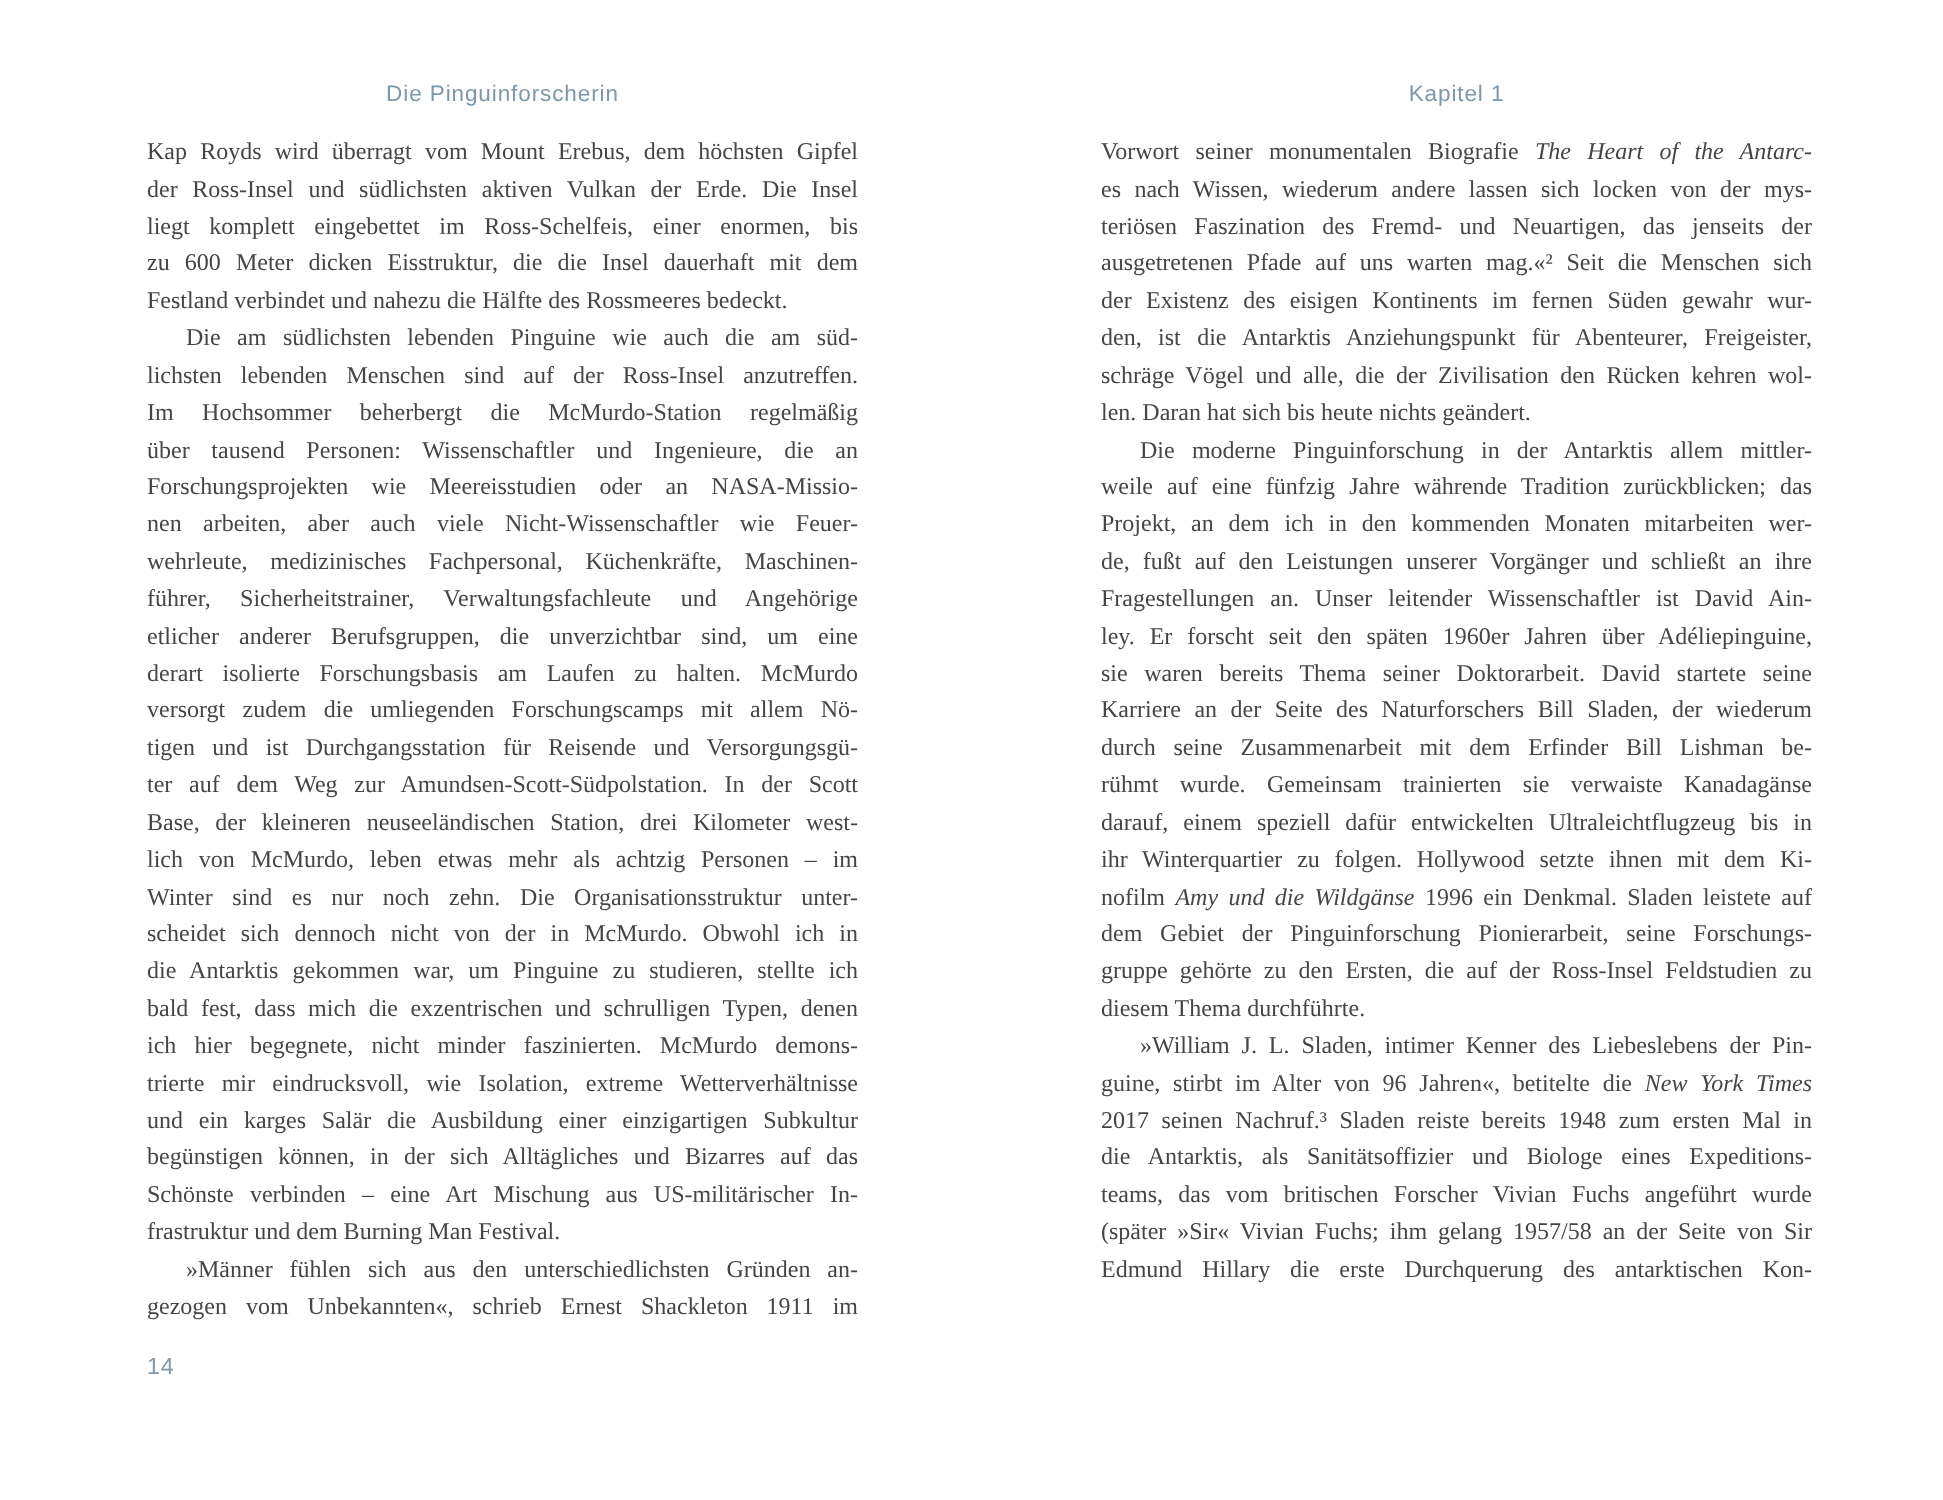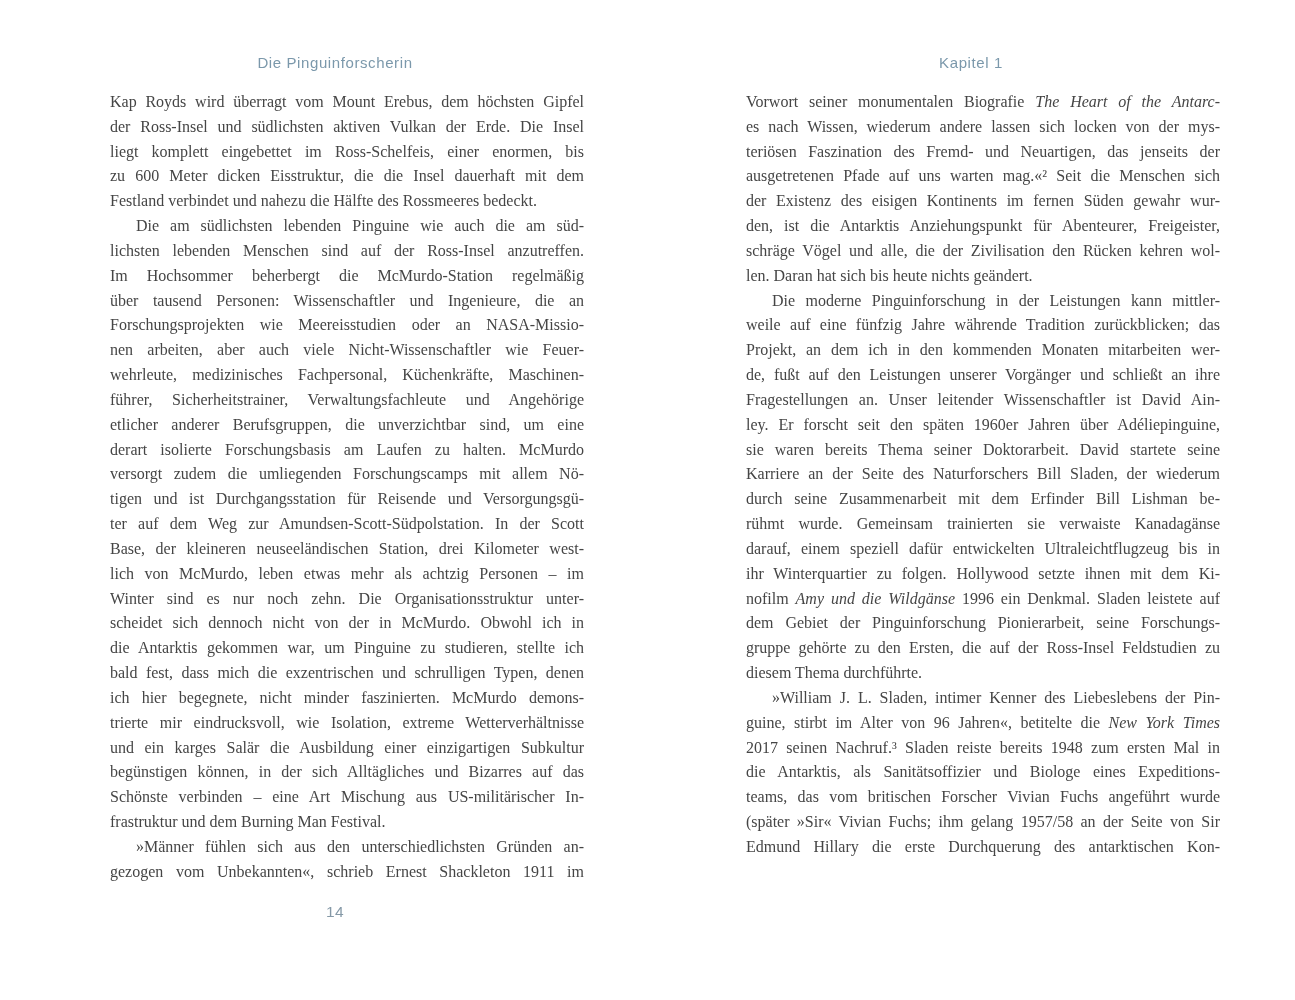--- a/index.html
+++ b/index.html
@@ -18,39 +18,38 @@
   .running-head {
     position: absolute; top: 54px; left: 0; width: 100%;
     text-align: center;
     font-family: "Liberation Sans", sans-serif;
     font-weight: 400;
     font-size: 15px;
     letter-spacing: 0.6px;
     color: #7b98ab;
   }
   .body-text {
-    position: absolute; top: 90px; left: 12px; width: 100%;
+    position: absolute; top: 90px; left: 0; width: 100%;
     font-size: 16px;
     line-height: 24.84px;
     color: #454545;
   }
   .para { margin: 0; }
   .line {
     height: 24.84px;
     overflow: hidden;
     text-align: justify;
     text-align-last: justify;
     white-space: normal;
   }
   .line.para-end { text-align-last: left; }
   .line.indent { text-indent: 26px; }
   .it { font-style: italic; }
   .page-number {
     position: absolute; top: 903px; left: 0; width: 100%;
-    text-align: center;
     font-family: "Liberation Sans", sans-serif;
     font-size: 15.5px;
     letter-spacing: 0.5px;
     color: #8599a7;
   }
 </style>
 </head>
 <body>
 
 <div class="page left">
@@ -105,21 +104,21 @@
         <div class="line"><span>Vorwort seiner monumentalen Biografie </span><span class="it">The Heart of the Antarc-</span></div>
         <div class="line">es nach Wissen, wiederum andere lassen sich locken von der mys-</div>
         <div class="line">teriösen Faszination des Fremd- und Neuartigen, das jenseits der</div>
         <div class="line">ausgetretenen Pfade auf uns warten mag.«² Seit die Menschen sich</div>
         <div class="line">der Existenz des eisigen Kontinents im fernen Süden gewahr wur-</div>
         <div class="line">den, ist die Antarktis Anziehungspunkt für Abenteurer, Freigeister,</div>
         <div class="line">schräge Vögel und alle, die der Zivilisation den Rücken kehren wol-</div>
         <div class="line para-end">len. Daran hat sich bis heute nichts geändert.</div>
       </div>
       <div class="para">
-        <div class="line indent">Die moderne Pinguinforschung in der Leistungen kann mittler-</div>
+        <div class="line indent">Die moderne Pinguinforschung in der Antarktis allem mittler-</div>
         <div class="line">weile auf eine fünfzig Jahre währende Tradition zurückblicken; das</div>
         <div class="line">Projekt, an dem ich in den kommenden Monaten mitarbeiten wer-</div>
         <div class="line">de, fußt auf den Leistungen unserer Vorgänger und schließt an ihre</div>
         <div class="line">Fragestellungen an. Unser leitender Wissenschaftler ist David Ain-</div>
         <div class="line">ley. Er forscht seit den späten 1960er Jahren über Adéliepinguine,</div>
         <div class="line">sie waren bereits Thema seiner Doktorarbeit. David startete seine</div>
         <div class="line">Karriere an der Seite des Naturforschers Bill Sladen, der wiederum</div>
         <div class="line">durch seine Zusammenarbeit mit dem Erfinder Bill Lishman be-</div>
         <div class="line">rühmt wurde. Gemeinsam trainierten sie verwaiste Kanadagänse</div>
         <div class="line">darauf, einem speziell dafür entwickelten Ultraleichtflugzeug bis in</div>

